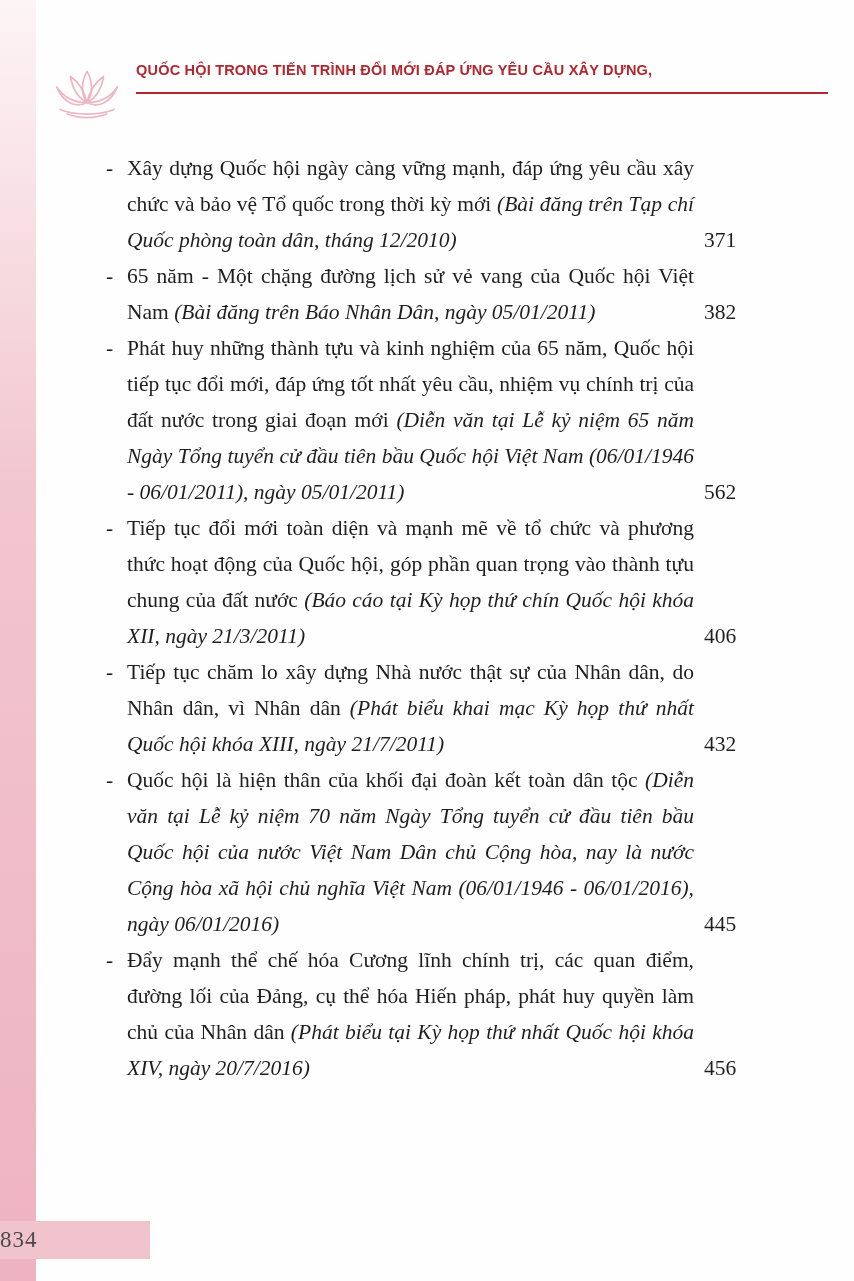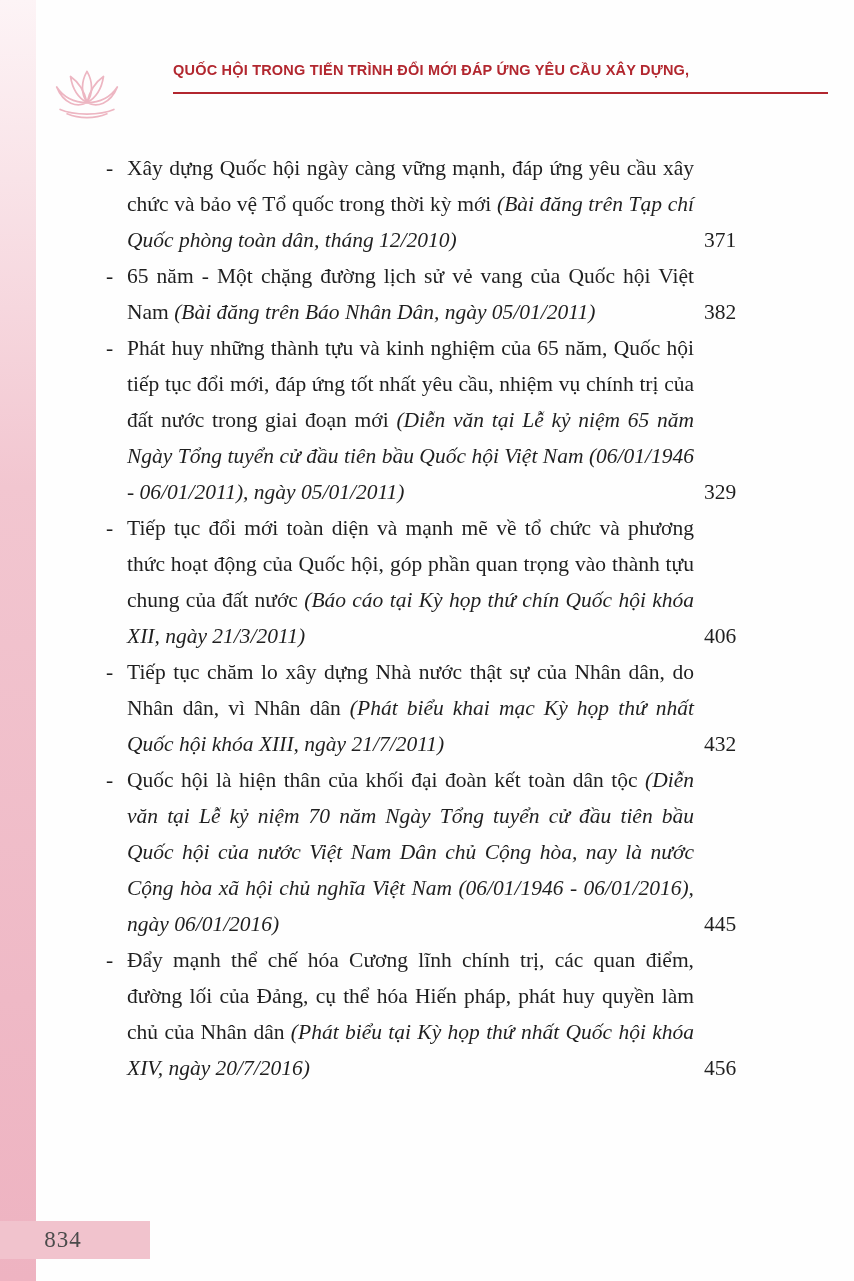--- a/index.html
+++ b/index.html
@@ -18,21 +18,21 @@
     font-family: "Liberation Serif", "DejaVu Serif", serif;
     color: var(--text);
   }
   .left-strip {
     position: absolute; left: 0; top: 0;
     width: 36px; height: 100%;
     background: linear-gradient(180deg, #fdf4f6 0%, var(--strip-pink) 38%, #efb9c6 78%, #eeb3c1 100%);
   }
   .header {
     position: absolute; top: 56px; left: 48px; right: 26px;
-    display: flex; align-items: flex-start; gap: 37px;
+    display: flex; align-items: flex-start;
   }
   .logo { flex: 0 0 88px; width: 88px; padding-top: 10px; }
   .titles {
     flex: 1;
     font-family: "Liberation Sans", "DejaVu Sans", sans-serif;
     font-weight: 700;
     font-size: 14.5px;
     line-height: 29px;
     letter-spacing: 0.2px;
     color: var(--accent);
@@ -55,21 +55,21 @@
   .italic { font-style: italic; }
   .entry-page {
     flex: 0 0 52px;
     text-align: center;
     white-space: nowrap;
   }
   .footer-bar {
     position: absolute; left: 0; bottom: 22px;
     width: 150px; height: 38px;
     background: var(--footer-pink);
-    display: flex; align-items: center; justify-content: center;
+    display: flex; align-items: center; justify-content: flex-start;
     padding-right: 24px;
   }
   .page-num {
     font-size: 23px;
     color: #4b4b4b;
     letter-spacing: 1px;
   }
 </style>
 </head>
 <body>
@@ -101,21 +101,21 @@
       <div class="toc-entry">
         <div class="entry-body"><span class="bullet">-</span><span>Xây dựng Quốc hội ngày càng vững mạnh, đáp ứng yêu cầu xây chức và bảo vệ Tổ quốc trong thời kỳ mới </span><span class="italic">(Bài đăng trên Tạp chí Quốc phòng toàn dân, tháng 12/2010)</span></div>
         <div class="entry-page">371</div>
       </div>
       <div class="toc-entry">
         <div class="entry-body"><span class="bullet">-</span><span>65 năm - Một chặng đường lịch sử vẻ vang của Quốc hội Việt Nam </span><span class="italic">(Bài đăng trên Báo Nhân Dân, ngày 05/01/2011)</span></div>
         <div class="entry-page">382</div>
       </div>
       <div class="toc-entry">
         <div class="entry-body"><span class="bullet">-</span><span>Phát huy những thành tựu và kinh nghiệm của 65 năm, Quốc hội tiếp tục đổi mới, đáp ứng tốt nhất yêu cầu, nhiệm vụ chính trị của đất nước trong giai đoạn mới </span><span class="italic">(Diễn văn tại Lễ kỷ niệm 65 năm Ngày Tổng tuyển cử đầu tiên bầu Quốc hội Việt Nam (06/01/1946 - 06/01/2011), ngày 05/01/2011)</span></div>
-        <div class="entry-page">329</div>
+        <div class="entry-page">562</div>
       </div>
       <div class="toc-entry">
         <div class="entry-body"><span class="bullet">-</span><span>Tiếp tục đổi mới toàn diện và mạnh mẽ về tổ chức và phương thức hoạt động của Quốc hội, góp phần quan trọng vào thành tựu chung của đất nước </span><span class="italic">(Báo cáo tại Kỳ họp thứ chín Quốc hội khóa XII, ngày 21/3/2011)</span></div>
         <div class="entry-page">406</div>
       </div>
       <div class="toc-entry">
         <div class="entry-body"><span class="bullet">-</span><span>Tiếp tục chăm lo xây dựng Nhà nước thật sự của Nhân dân, do Nhân dân, vì Nhân dân </span><span class="italic">(Phát biểu khai mạc Kỳ họp thứ nhất Quốc hội khóa XIII, ngày 21/7/2011)</span></div>
         <div class="entry-page">432</div>
       </div>
       <div class="toc-entry">

